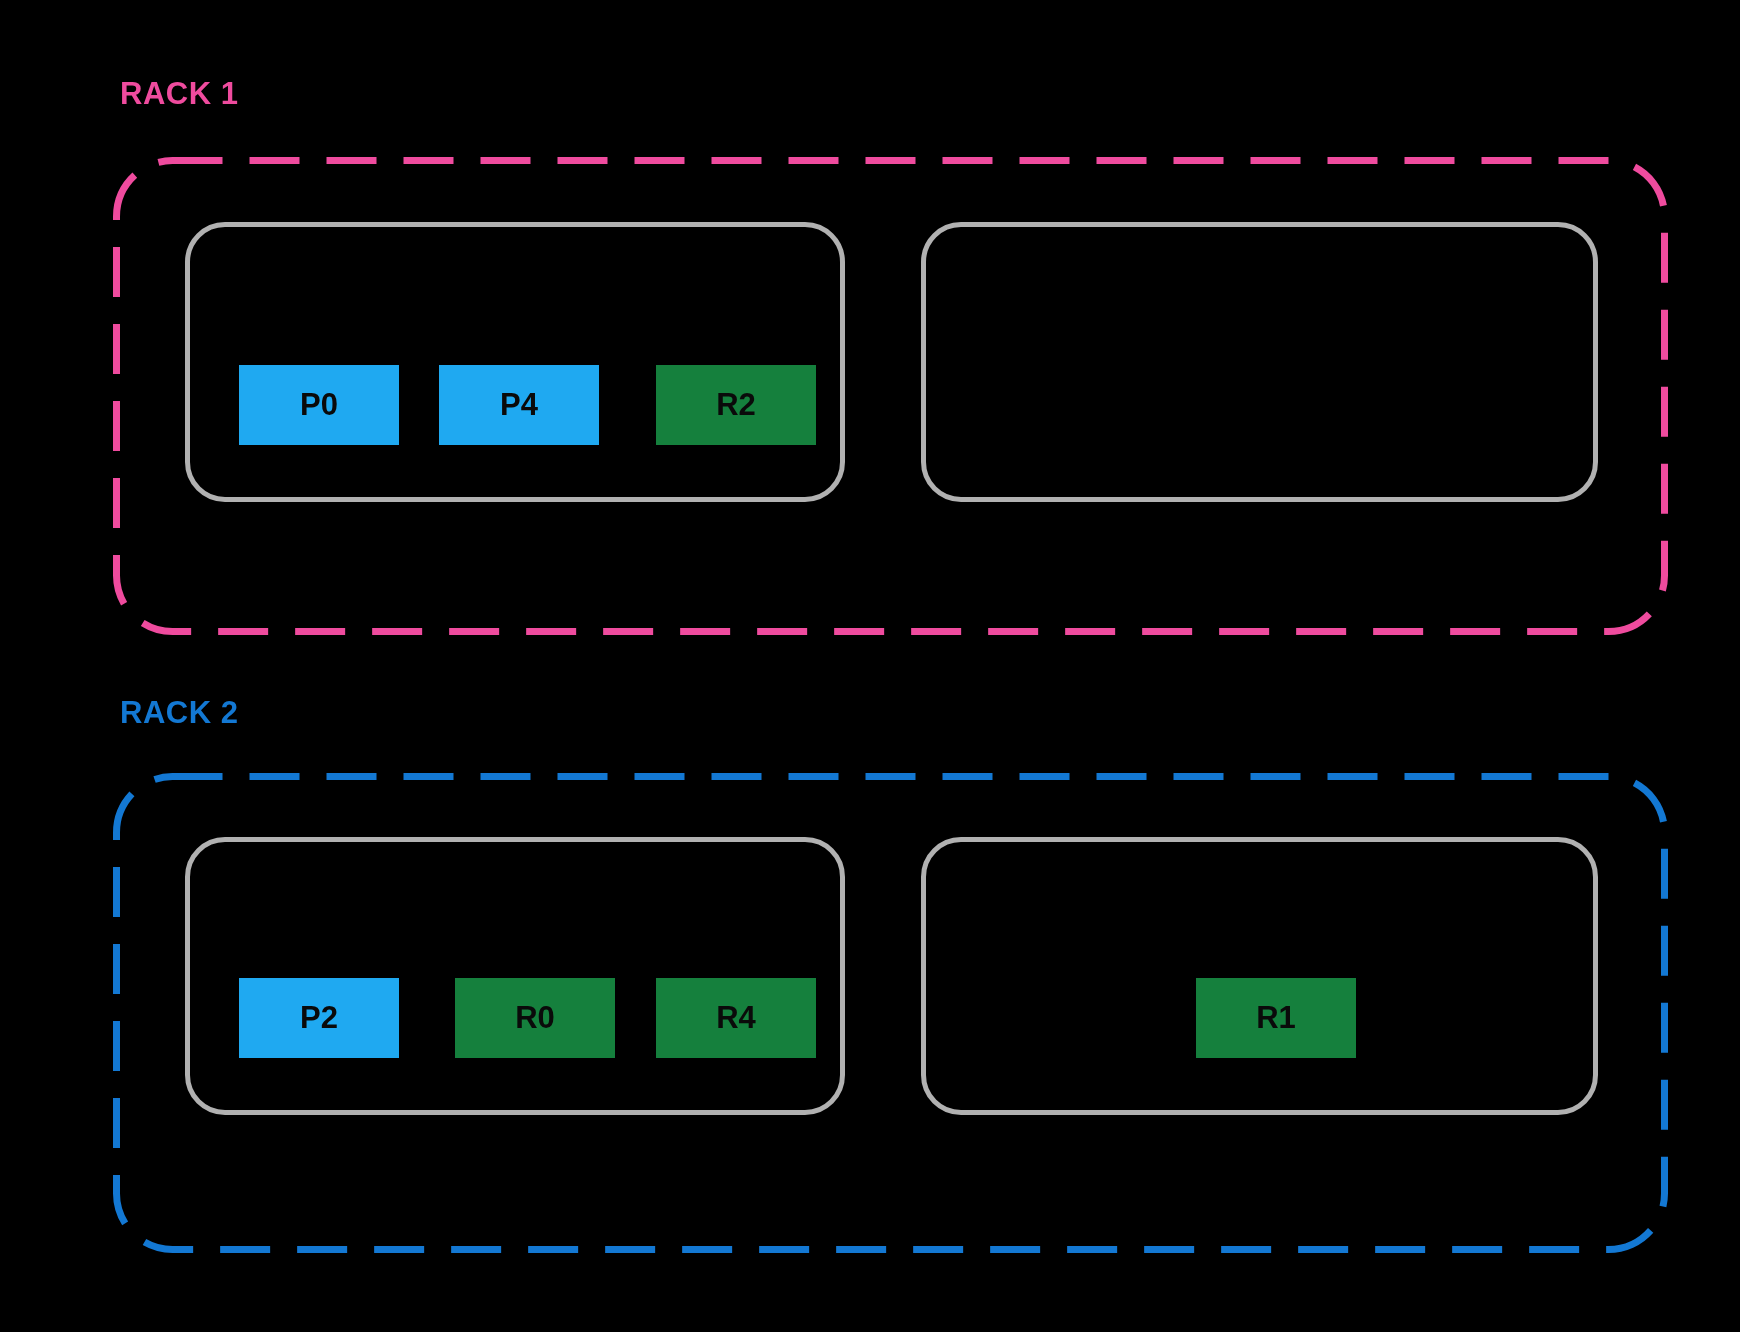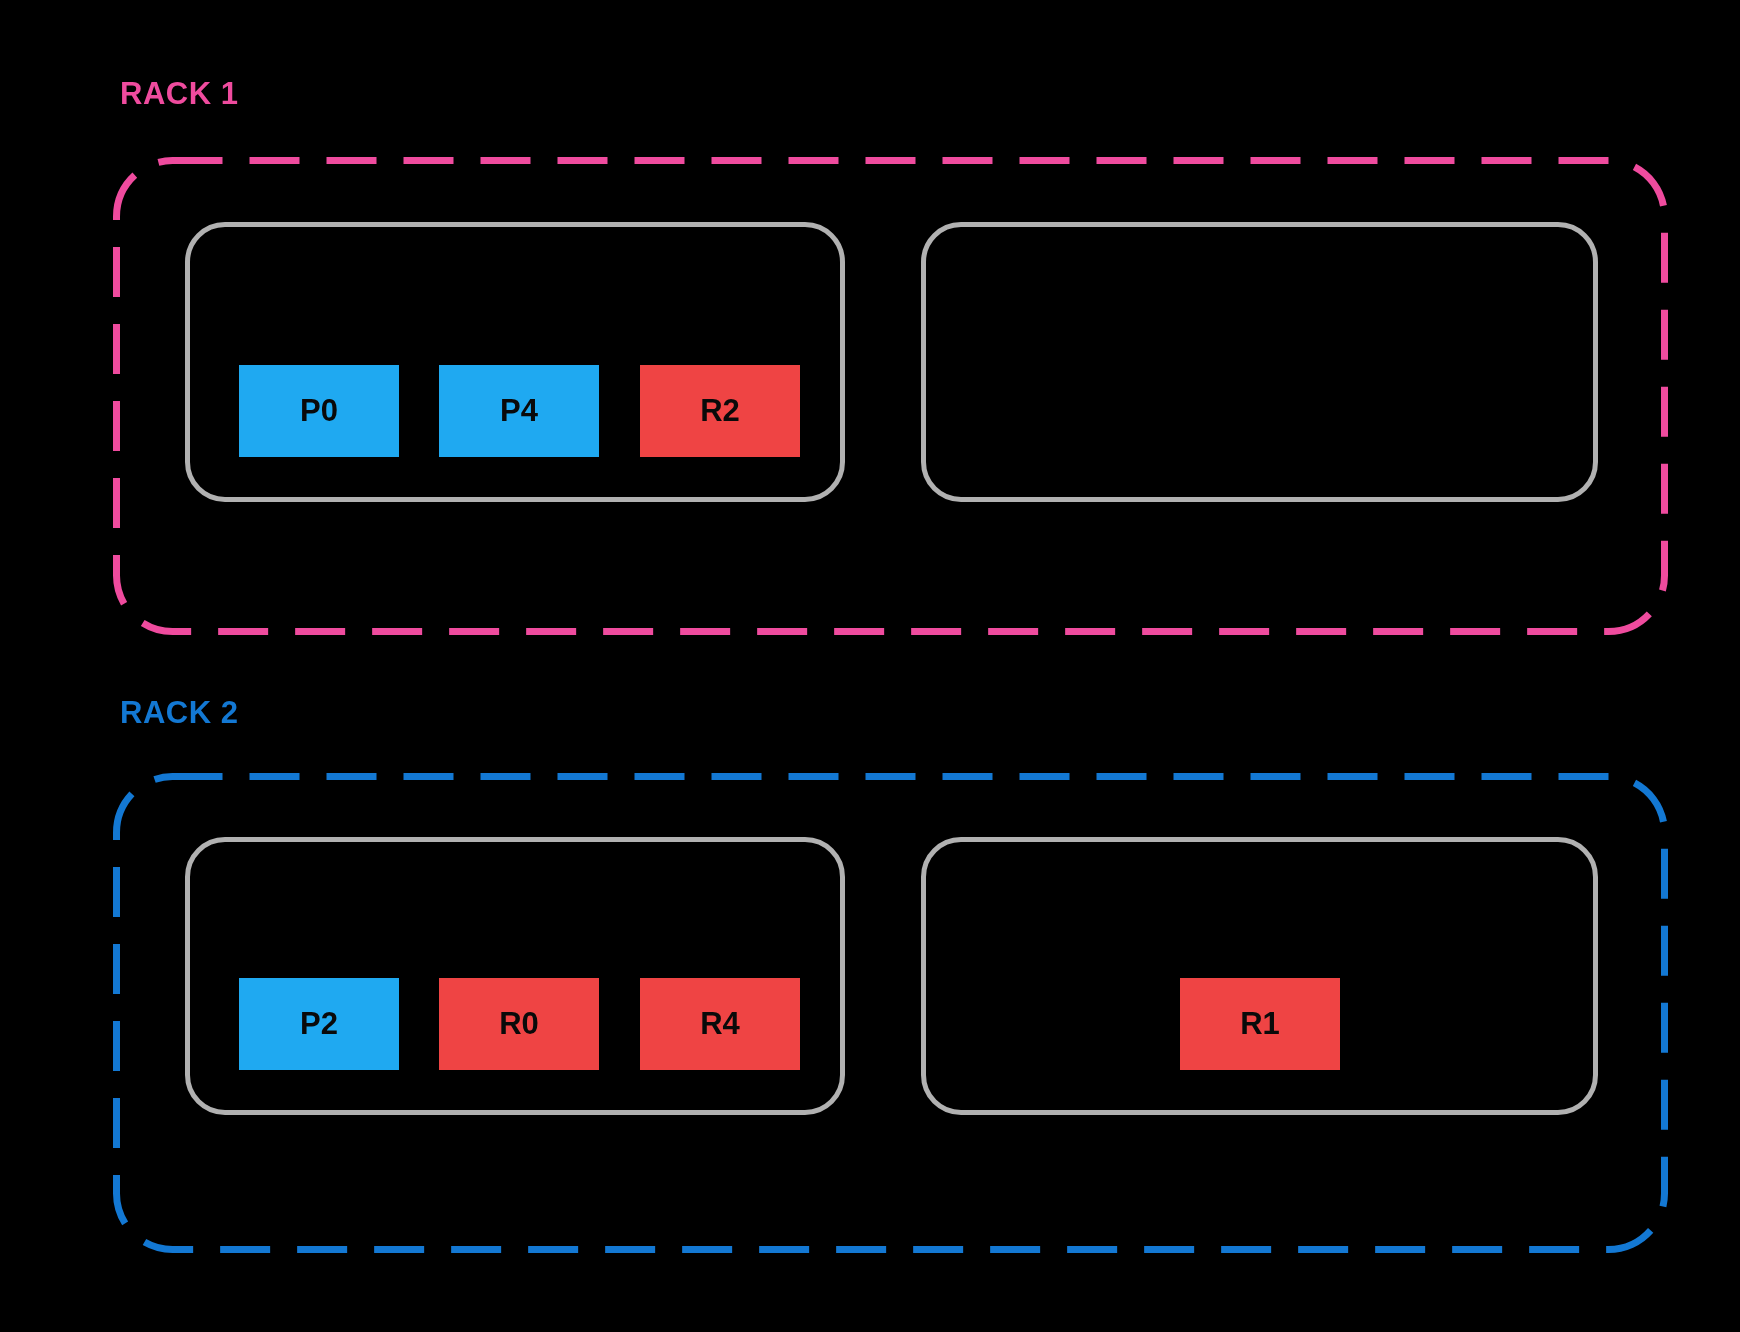--- a/index.html
+++ b/index.html
@@ -33,30 +33,30 @@
     position: absolute;
     border: 5px solid #B1B1B1;
     border-radius: 40px;
     background: transparent;
     box-sizing: border-box;
   }
 
   .slot {
     position: absolute;
     width: 160px;
-    height: 92px;
+    height: 80px;
     display: flex;
     align-items: center;
     justify-content: center;
     font-size: 31px;
     font-weight: 700;
     color: #0A0A0A;
   }
   .slot-blue  { background: #1FA9F1; }
-  .slot-green { background: #ef4444; }
+  .slot-green { background: #15803d; margin-left: 16px; }
 </style>
 </head>
 <body>
 
 <div id="canvas">
 
   <div class="abs rack-label rack1-label" style="left:120px; top:78px;">RACK 1</div>
 
   <svg class="rack-border" style="left:112px; top:156px;" width="1558" height="482">
     <rect x="4.5" y="4.5" width="1548" height="471" rx="56" ry="56" fill="none" stroke-width="7" stroke-dasharray="50 27" stroke="#EF4B9E"></rect>

